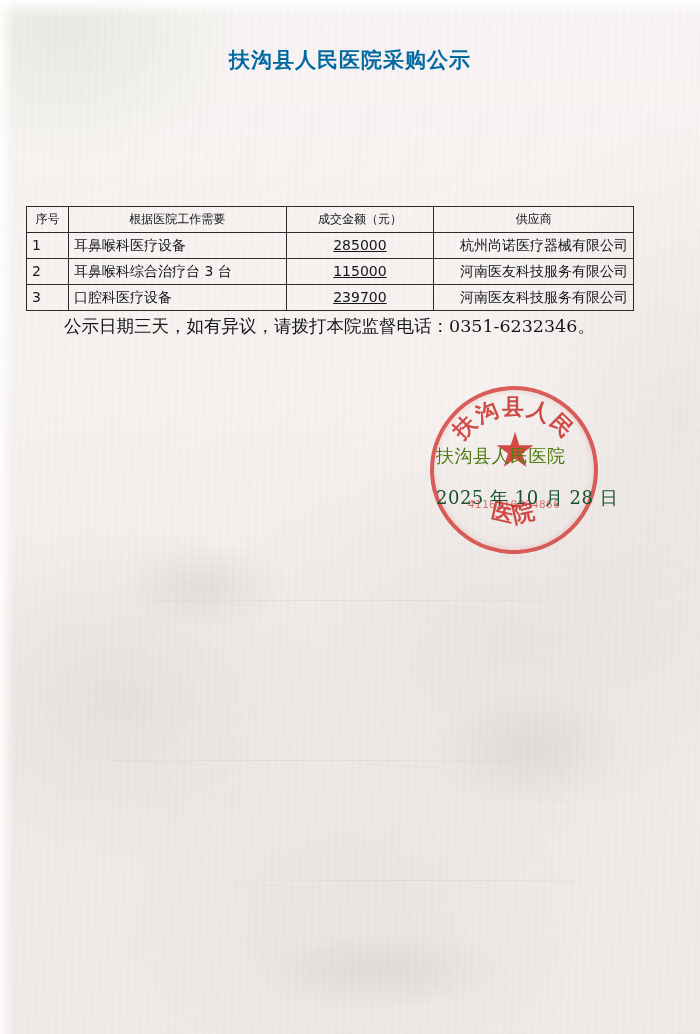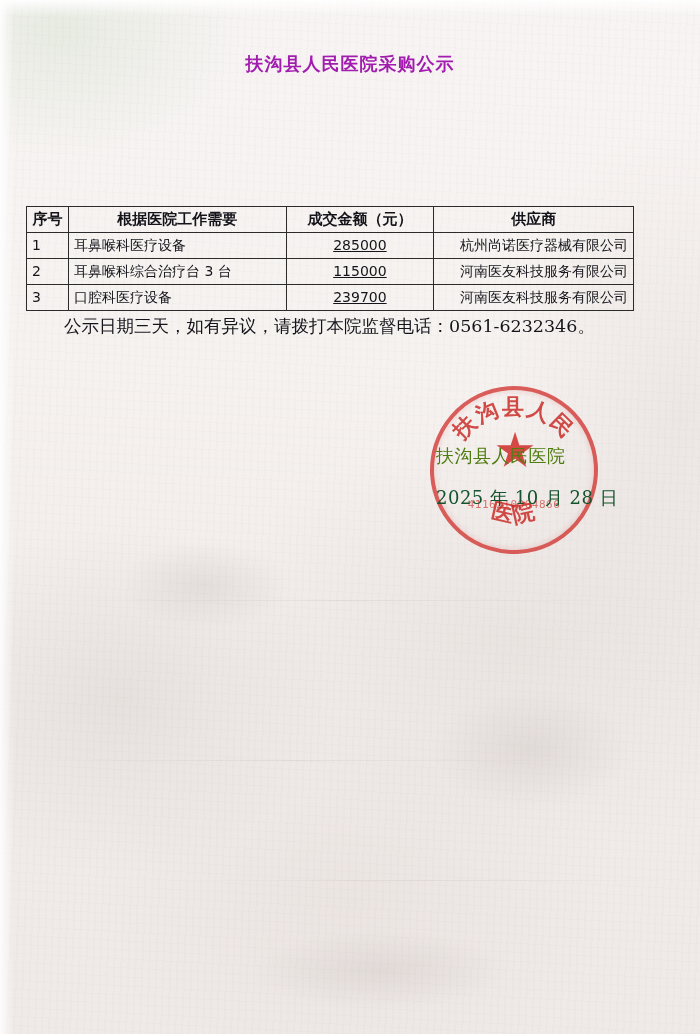--- a/index.html
+++ b/index.html
@@ -49,28 +49,28 @@
 
   .content {
     position: absolute;
     left: 0; top: 0;
     width: 700px;
     height: 1034px;
   }
 
   .doc-title {
     position: absolute;
-    top: 52px;
+    top: 46px;
     left: 0;
     width: 700px;
     text-align: center;
-    font-size: 18px;
+    font-size: 21px;
     font-weight: bold;
     letter-spacing: 1px;
-    color: #a21caf;
+    color: #0369a1;
     font-family: "DejaVu Serif", "Liberation Serif", serif;
   }
 
   .para {
     position: absolute;
     left: 28px;
     width: 644px;
     font-size: 17.5px;
     line-height: 42px;
     color: #14141a;
@@ -92,22 +92,22 @@
   table.t th, table.t td {
     border: 1px solid #2b2b2b;
     padding: 2px 5px;
     height: 21px;
     line-height: 19px;
     font-weight: normal;
     vertical-align: middle;
   }
   table.t thead th {
     text-align: center;
-    font-weight: bold;
-    font-size: 15px;
+    font-weight: normal;
+    font-size: 12px;
   }
   table.t col.c0 { width: 42px; }
   table.t col.c1 { width: 218px; }
   table.t col.c2 { width: 148px; }
   table.t col.c3 { width: 200px; }
   td.c-idx { text-align: left; padding-left: 6px; }
   td.c-name { text-align: left; padding-left: 10px; }
   td.c-amt { text-align: center; padding-left: 8px; text-decoration: underline; }
   td.c-sup { text-align: right; padding-left: 10px; }
 
@@ -243,21 +243,21 @@
       </tr>
       <tr>
         <td class="c-idx">3</td>
         <td class="c-name">口腔科医疗设备</td>
         <td class="c-amt">239700</td>
         <td class="c-sup">河南医友科技服务有限公司</td>
       </tr>
     </tbody>
   </table>
 
-  <div class="para p2">公示日期三天，如有异议，请拨打本院监督电话：0561-6232346。</div>
+  <div class="para p2">公示日期三天，如有异议，请拨打本院监督电话：0351-6232346。</div>
 
   <div class="seal">
     <div class="ring"></div>
     <svg class="arc" viewBox="0 0 168 168">
       <defs>
         <path id="arcTop" d="M 22,90 A 62,62 0 0 1 146,90"></path>
         <path id="arcBottom" d="M 32,96 A 54,54 0 0 0 136,96"></path>
       </defs>
       <text>
         <textPath href="#arcTop" startOffset="50%" text-anchor="middle">扶沟县人民</textPath>

